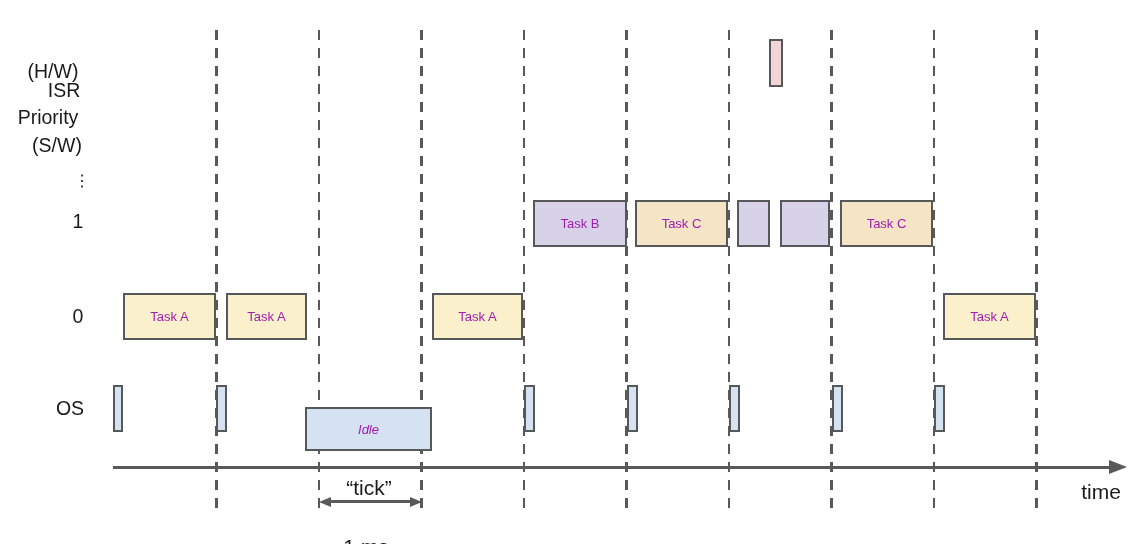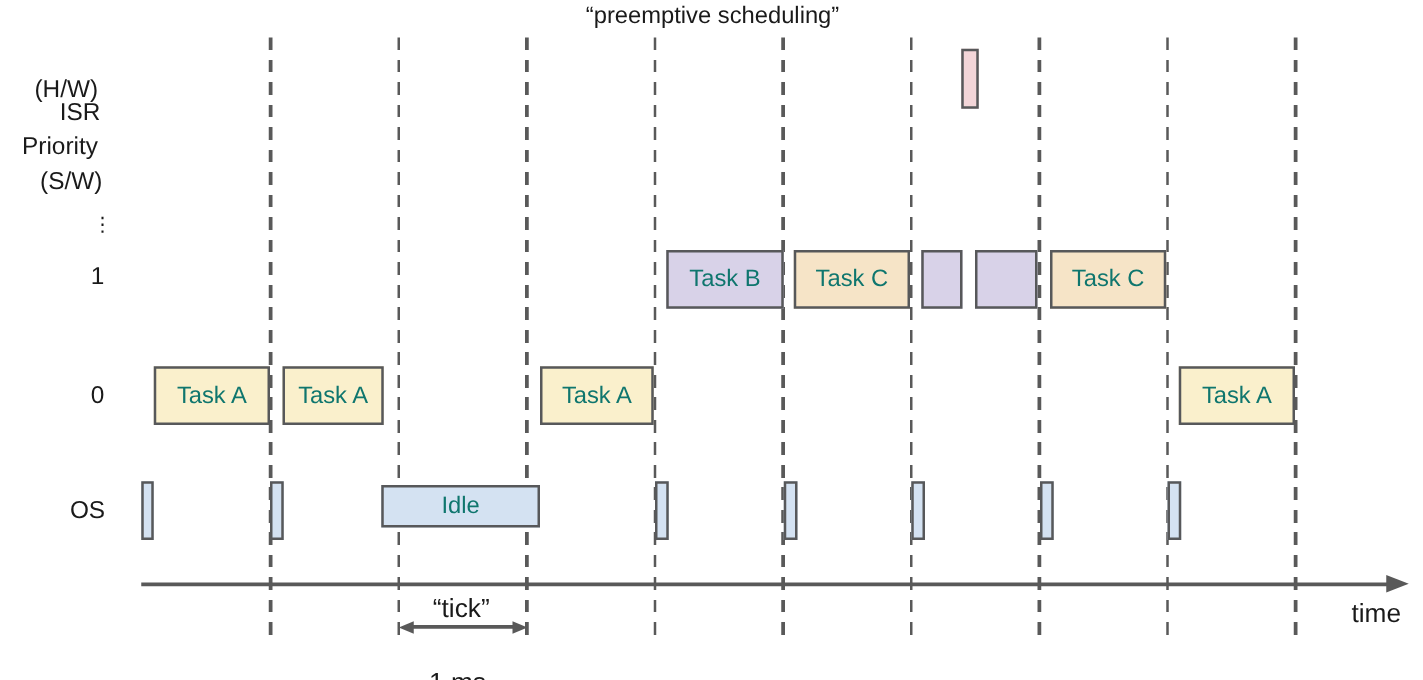--- a/index.html
+++ b/index.html
@@ -25,22 +25,22 @@
   .dash {
     position:absolute;
     width:2.5px;
     background:repeating-linear-gradient(to bottom, #595959 0 10px, transparent 10px 18px);
   }
   .block {
     position:absolute;
     box-sizing:border-box;
     border:2.5px solid #57585a;
     display:flex; align-items:center; justify-content:center;
-    font-size:19px;
-    color:#0f766e;
+    font-size:13px;
+    color:#a21caf;
   }
   #axis {
     position:absolute;
     height:2.5px;
     background:#595959;
   }
   .ah-axis {
     position:absolute; width:0; height:0;
     border-top:7px solid transparent;
     border-bottom:7px solid transparent;
@@ -88,29 +88,28 @@
       <div class="block" style="left: 635px; top: 200px; width: 93px; height: 47px; background: rgb(246, 228, 199); border-color: rgb(87, 88, 90);">Task C</div>
       <div class="block" style="left: 737px; top: 200px; width: 33px; height: 47px; background: rgb(216, 210, 232); border-color: rgb(87, 88, 90);"></div>
       <div class="block" style="left: 780px; top: 200px; width: 50px; height: 47px; background: rgb(216, 210, 232); border-color: rgb(87, 88, 90);"></div>
       <div class="block" style="left: 840px; top: 200px; width: 93px; height: 47px; background: rgb(246, 228, 199); border-color: rgb(87, 88, 90);">Task C</div>
       <div class="block" style="left: 123px; top: 293px; width: 93px; height: 47px; background: rgb(250, 240, 204); border-color: rgb(87, 88, 90);">Task A</div>
       <div class="block" style="left: 226px; top: 293px; width: 81px; height: 47px; background: rgb(250, 240, 204); border-color: rgb(87, 88, 90);">Task A</div>
       <div class="block" style="left: 432px; top: 293px; width: 91px; height: 47px; background: rgb(250, 240, 204); border-color: rgb(87, 88, 90);">Task A</div>
       <div class="block" style="left: 943px; top: 293px; width: 93px; height: 47px; background: rgb(250, 240, 204); border-color: rgb(87, 88, 90);">Task A</div>
       <div class="block" style="left: 113px; top: 385px; width: 10px; height: 47px; background: rgb(212, 226, 242); border-color: rgb(87, 88, 90);"></div>
       <div class="block" style="left: 216px; top: 385px; width: 11px; height: 47px; background: rgb(212, 226, 242); border-color: rgb(87, 88, 90);"></div>
-      <div class="block" style="left: 305px; top: 388px; width: 127px; height: 34px; background: rgb(212, 226, 242); border-color: rgb(87, 88, 90);">Idle</div>
+      <div class="block" style="left: 305px; top: 407px; width: 127px; height: 44px; background: rgb(212, 226, 242); border-color: rgb(87, 88, 90); font-style: italic;">Idle</div>
       <div class="block" style="left: 524px; top: 385px; width: 11px; height: 47px; background: rgb(212, 226, 242); border-color: rgb(87, 88, 90);"></div>
       <div class="block" style="left: 627px; top: 385px; width: 11px; height: 47px; background: rgb(212, 226, 242); border-color: rgb(87, 88, 90);"></div>
       <div class="block" style="left: 729px; top: 385px; width: 11px; height: 47px; background: rgb(212, 226, 242); border-color: rgb(87, 88, 90);"></div>
       <div class="block" style="left: 832px; top: 385px; width: 11px; height: 47px; background: rgb(212, 226, 242); border-color: rgb(87, 88, 90);"></div>
       <div class="block" style="left: 934px; top: 385px; width: 11px; height: 47px; background: rgb(212, 226, 242); border-color: rgb(87, 88, 90);"></div>
     </div>
 
-  <div class="lbl title" style="left:570px; top:13px;">“preemptive scheduling”</div>
 
   <span class="lbl" style="left:64px; top:43px;margin-top:48px;">ISR</span>
   <span class="lbl" style="left:53px; top:72px;">(H/W)</span>
   <span class="lbl" style="left:48px; top:118px;text-align:center;">Priority</span>
   <span class="lbl" style="left:57px; top:146px;">(S/W)</span>
   <span class="lbl" style="left:82px; top:181px; font-size:16px;">⋮</span>
   <span class="lbl" style="left:78px; top:222px;">1</span>
   <span class="lbl" style="left:78px; top:317px;">0</span>
   <span class="lbl" style="left:70px; top:409px;">OS</span>
 

